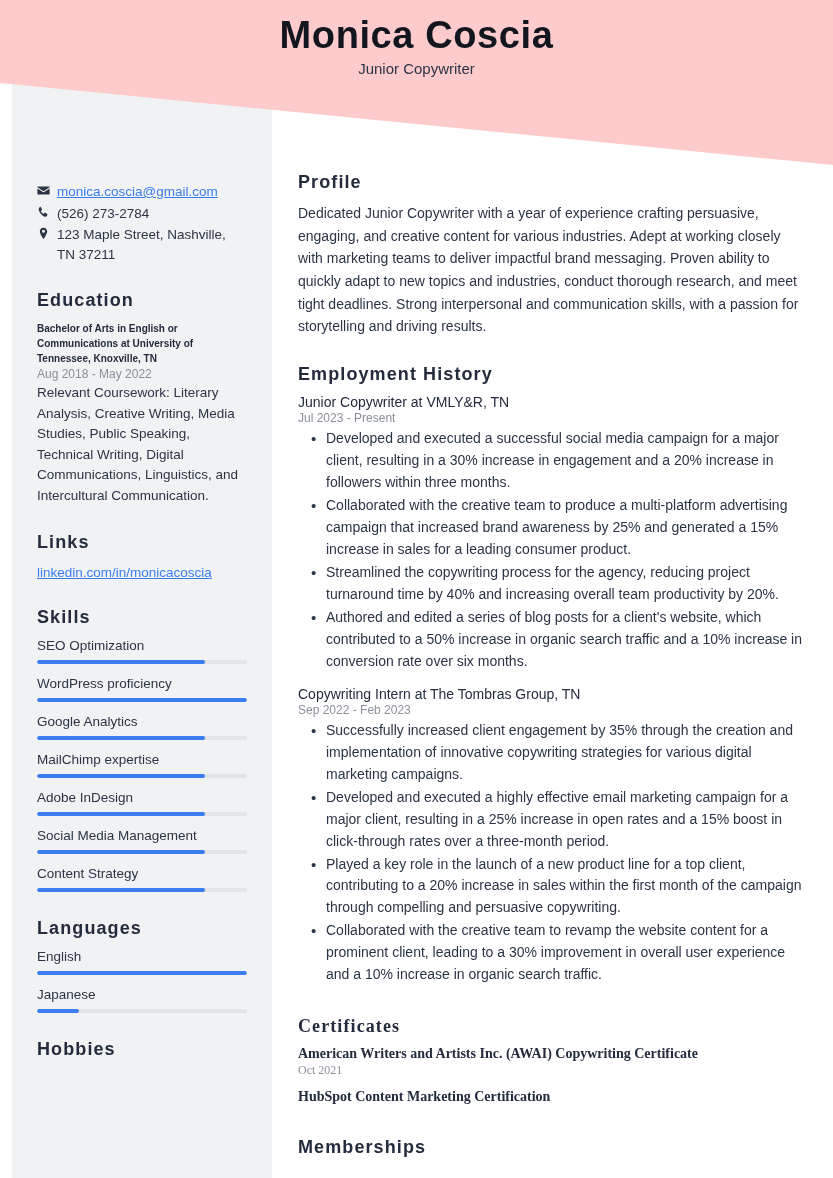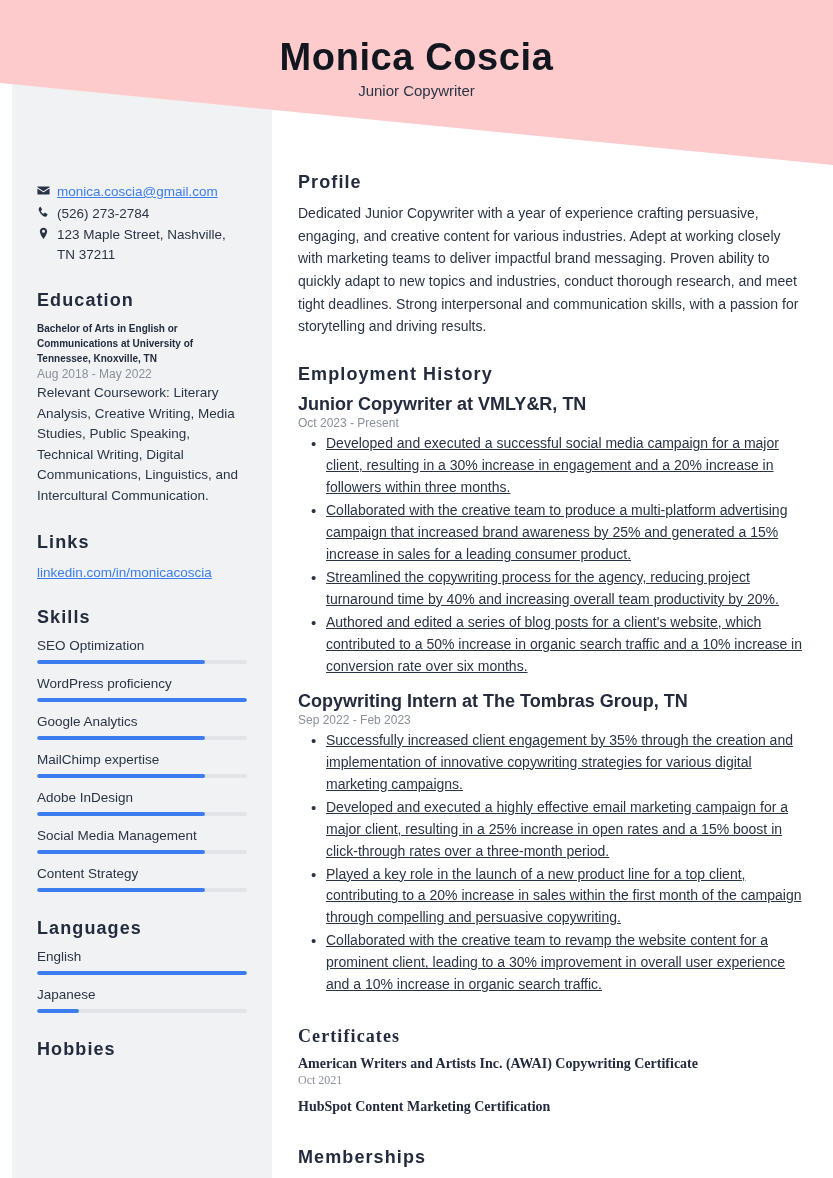--- a/index.html
+++ b/index.html
@@ -25,21 +25,21 @@
   }
   #header-band svg { display: block; width: 833px; height: 175px; }
 
   #header-text {
     position: absolute;
     top: 0; left: 0;
     width: 833px;
     height: 110px;
     z-index: 4;
     text-align: center;
-    padding-top: 36px;
+    padding-top: 14px;
   }
   #name-title {
     font-size: 38px;
     font-weight: bold;
     letter-spacing: 0.6px;
     color: #12161f;
     line-height: 1.12;
   }
   #job-title {
     font-size: 15px;
@@ -159,35 +159,34 @@
 
   
   .block { margin-bottom: 26px; }
   .profile-text {
     font-size: 14px;
     line-height: 1.62;
     color: #2b3445;
   }
   .job { margin-bottom: 13px; }
   .job-title-line {
-    font-size: 18px;
-    font-weight: bold;
+    font-size: 14px;
+    font-weight: normal;
     color: #232b3d;
   }
   .job-date {
     font-size: 12px;
     color: #8a8f99;
     margin-top: 1px;
     margin-bottom: 3px;
   }
   ul.bullets {
     list-style: none;
     margin: 0;
     padding: 0;
-    text-decoration: underline;
   }
   ul.bullets li {
     position: relative;
     padding-left: 28px;
     font-size: 14px;
     line-height: 1.57;
     color: #2b3445;
     margin-bottom: 1px;
   }
   ul.bullets li::before {
@@ -344,21 +343,21 @@
       <div class="block">
         <div class="main-head">Profile</div>
         <div class="profile-text">Dedicated Junior Copywriter with a year of experience crafting persuasive, engaging, and creative content for various industries. Adept at working closely with marketing teams to deliver impactful brand messaging. Proven ability to quickly adapt to new topics and industries, conduct thorough research, and meet tight deadlines. Strong interpersonal and communication skills, with a passion for storytelling and driving results.</div>
       </div>
 
       <div class="block">
         <div class="main-head">Employment History</div>
         <div id="jobs-list">
             <div class="job">
               <div class="job-title-line">Junior Copywriter at VMLY&amp;R, TN</div>
-              <div class="job-date">Oct 2023 - Present</div>
+              <div class="job-date">Jul 2023 - Present</div>
               <ul class="bullets">
                 <li>Developed and executed a successful social media campaign for a major client, resulting in a 30% increase in engagement and a 20% increase in followers within three months.</li>
                 <li>Collaborated with the creative team to produce a multi-platform advertising campaign that increased brand awareness by 25% and generated a 15% increase in sales for a leading consumer product.</li>
                 <li>Streamlined the copywriting process for the agency, reducing project turnaround time by 40% and increasing overall team productivity by 20%.</li>
                 <li>Authored and edited a series of blog posts for a client's website, which contributed to a 50% increase in organic search traffic and a 10% increase in conversion rate over six months.</li>
               </ul>
             </div>
             <div class="job">
               <div class="job-title-line">Copywriting Intern at The Tombras Group, TN</div>
               <div class="job-date">Sep 2022 - Feb 2023</div>

